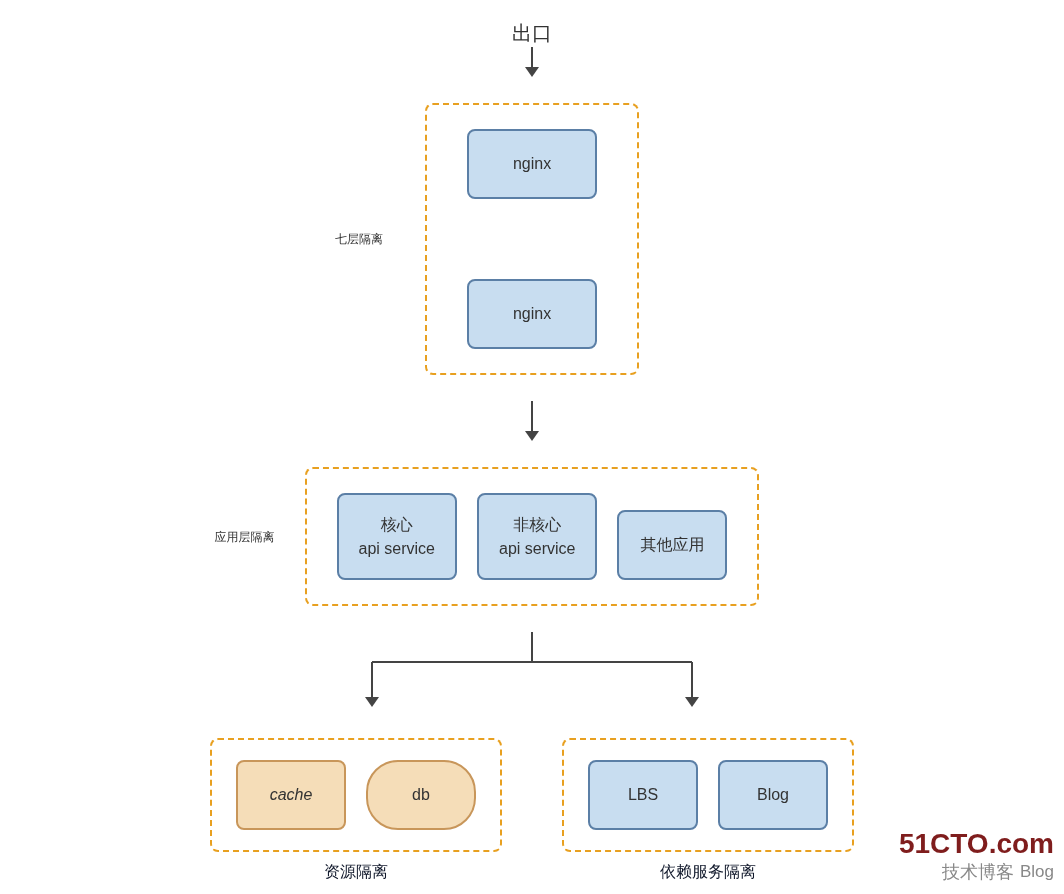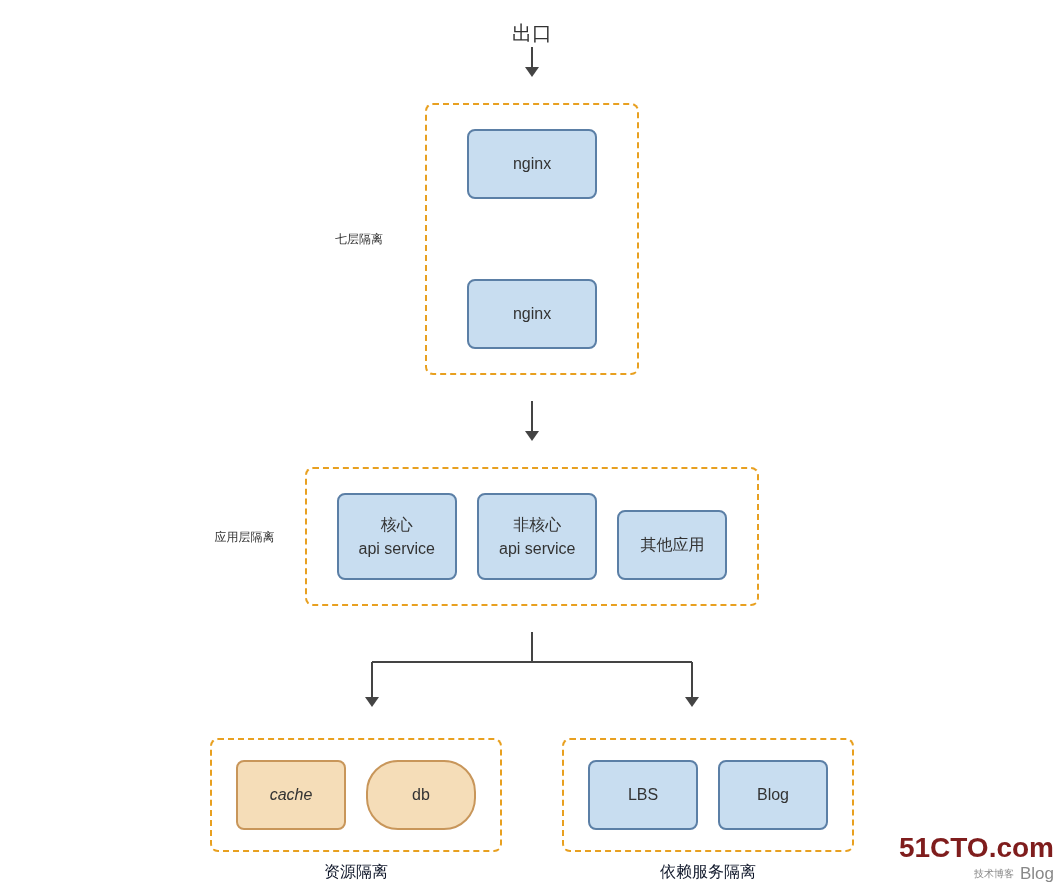--- a/index.html
+++ b/index.html
@@ -166,21 +166,21 @@
       align-items: flex-end;
     }
 
     .watermark-main {
       font-size: 28px;
       font-weight: bold;
       color: #7f1d1d;
     }
 
     .watermark-sub {
-      font-size: 10px;
+      font-size: 18px;
       color: #888;
     }
 
     .watermark-blog {
       font-size: 17px;
       color: #888;
     }
   </style>
 </head>
 <body>

